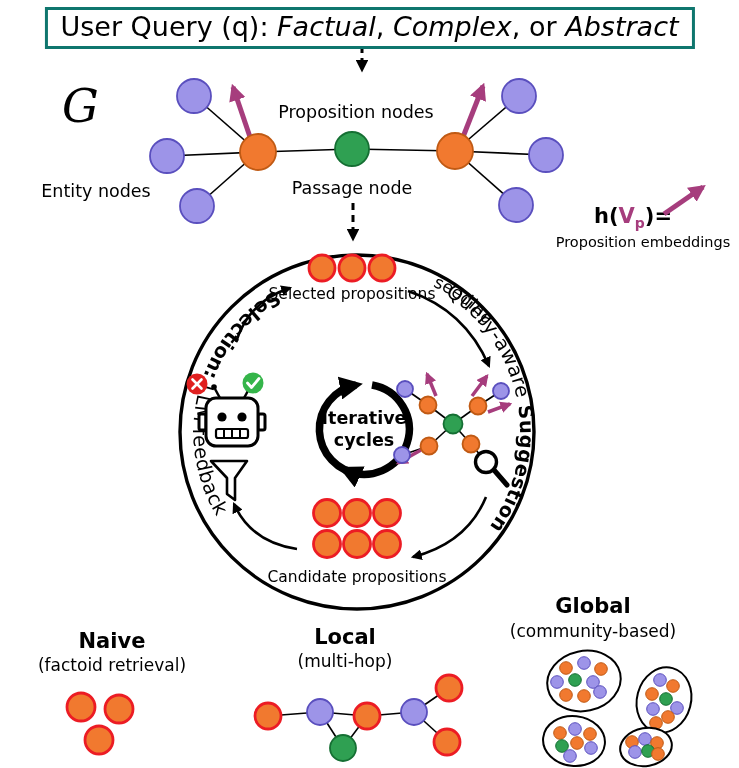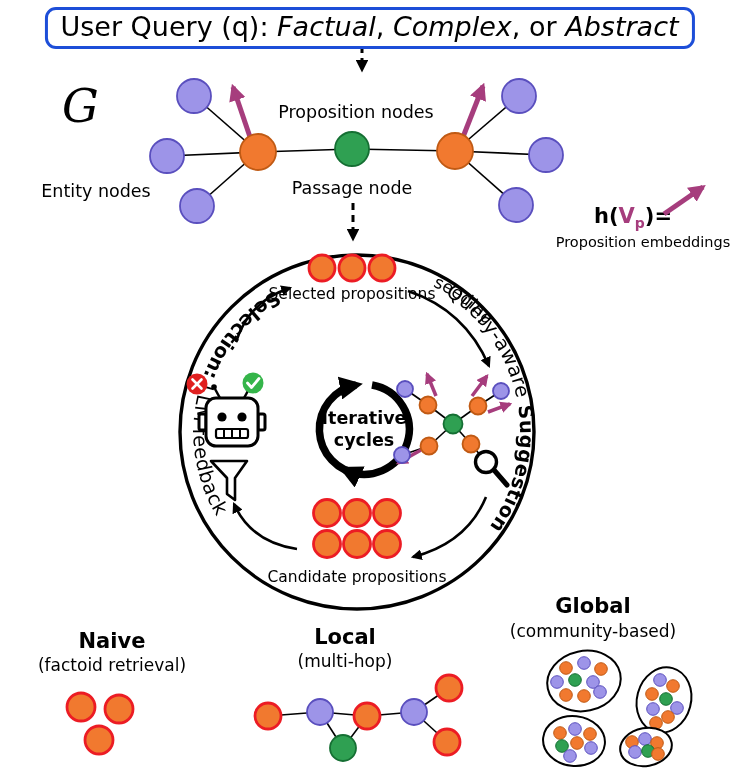--- a/index.html
+++ b/index.html
@@ -1,19 +1,19 @@
 <!DOCTYPE html>
 <html><head>
 <meta charset="utf-8">
 <style>
   html,body{margin:0;padding:0;background:#ffffff;}
   .canvas{position:relative;width:739px;height:768px;background:#fff;overflow:hidden;
           font-family:"DejaVu Sans",sans-serif;}
   .query-box{position:absolute;top:7px;left:50%;transform:translateX(-50%);
-             border:3px solid #1d4ed8;border-radius:11px;background:#fff;
+             border:3px solid #0f766e;border-radius:0;background:#fff;
              padding:1px 13px 4px 13px;font-size:27px;color:#000;white-space:nowrap;}
   .query-box i{font-style:italic;}
   svg{position:absolute;left:0;top:0;}
   svg text{font-family:"DejaVu Sans",sans-serif;fill:#000;}
   .mid{text-anchor:middle;}
   .t-lab{font-size:17.5px;}
   .t-small{font-size:15.5px;}
   .t-side{font-size:19.5px;letter-spacing:.4px;}
   .t-seed{font-size:17px;}
   .t-center{font-size:17.5px;text-anchor:middle;font-weight:bold;}

